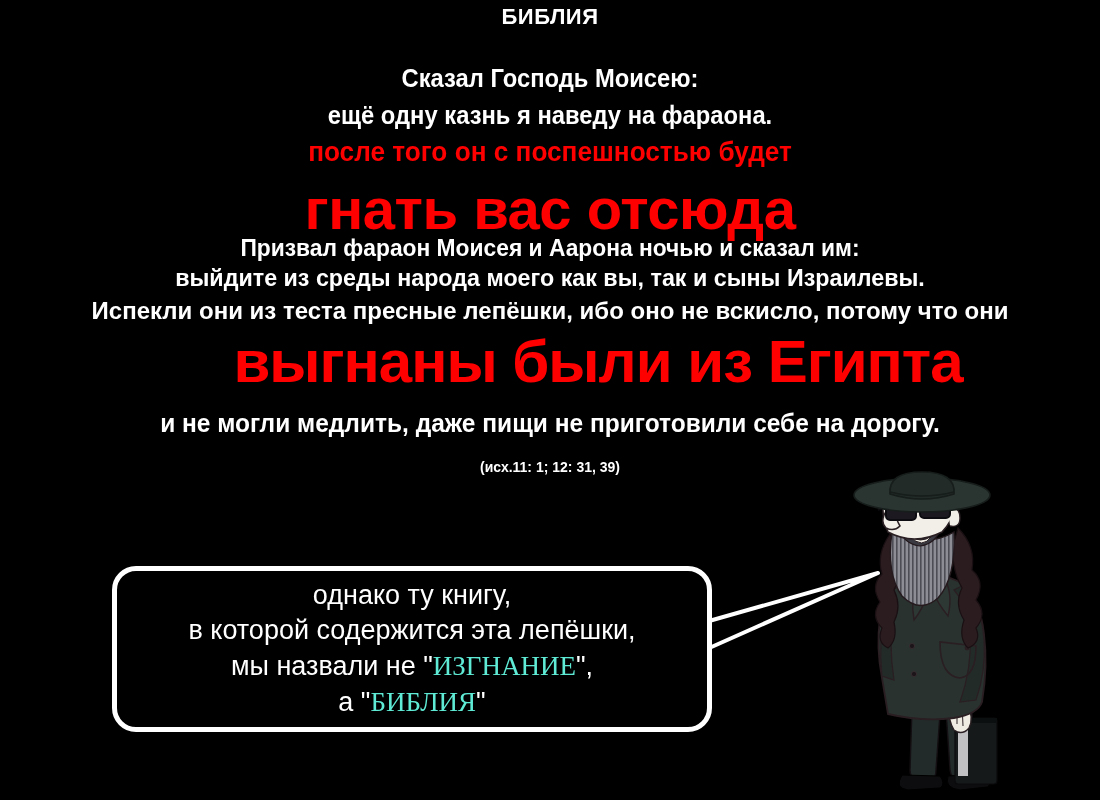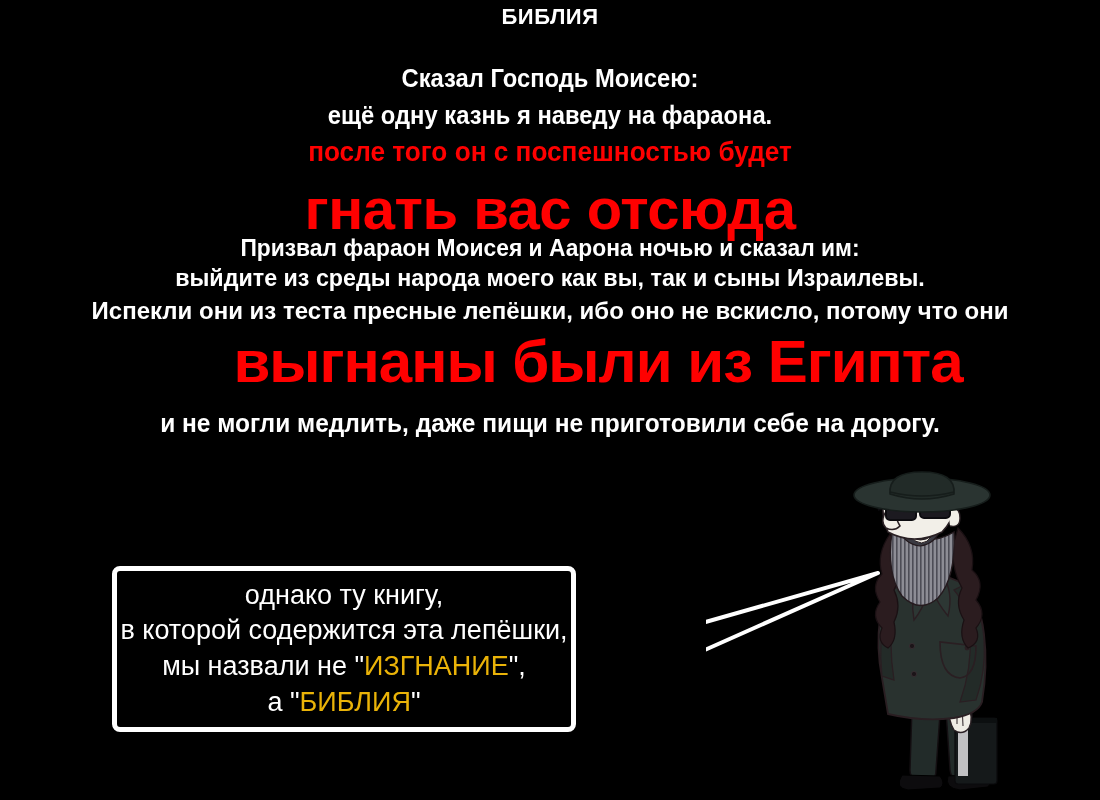--- a/index.html
+++ b/index.html
@@ -32,34 +32,34 @@
   #line4      {top:236px;font-size:24px; transform:scaleX(.95);}
   #line5      {top:266px;font-size:24px; transform:scaleX(.97);}
   #line6      {top:299px;font-size:24px; transform:scaleX(1.0);}
   #big2       {top:332px;font-size:60px; letter-spacing:-1px;padding-left:48px;}
   #line7      {top:411px;font-size:25px; transform:scaleX(.98);}
   #cite       {top:460px;font-size:14px; font-weight:bold;}
 
   
   #bubble{
     position:absolute;left:112px;top:566px;
-    width:464px;height:166px;
+    width:600px;height:166px;
     background:#000;
     border:5px solid #ffffff;
-    border-radius:8px;
+    border-radius:24px;
     box-sizing:border-box;
     display:flex;align-items:center;justify-content:center;
   }
   #bubble-text{
     text-align:center;color:#ffffff;
     font-family:"Liberation Sans","DejaVu Sans",sans-serif;
     font-size:27px;font-weight:normal;line-height:1.32;
     white-space:nowrap;
   }
-  #bubble-text .red{color:#eab308;}
+  #bubble-text .red{color:#5eead4;font-family:Liberation Serif, serif;}
 
   
   #tail{
     position:absolute;left:640px;top:545px;
     width:300px;height:140px;pointer-events:none;
   }
 
   
   #man{position:absolute;left:836px;top:470px;width:264px;height:330px;}
 </style>
@@ -81,20 +81,21 @@
   <div class="tx white" id="line4">Призвал фараон Моисея и Аарона ночью и сказал им:</div>
 
   <div class="tx white" id="line5">выйдите из среды народа моего как вы, так и сыны Израилевы.</div>
 
   <div class="tx white" id="line6">Испекли они из теста пресные лепёшки, ибо оно не вскисло, потому что они</div>
 
   <div class="tx red" id="big2">выгнаны были из Египта</div>
 
   <div class="tx white" id="line7">и не могли медлить,  даже пищи не приготовили себе на дорогу.</div>
 
+  <div class="tx white" id="cite">(исх.11: 1; 12: 31, 39)</div>
 
   <svg id="tail" viewBox="0 0 300 140">
     <polygon points="55,80 238,28 58,108" fill="#000000" stroke="#ffffff" stroke-width="4" stroke-linejoin="round"></polygon>
     <rect x="40" y="74" width="26" height="40" fill="#000000"></rect>
   </svg>
 
   <div id="bubble">
     <div id="bubble-text">
       <div><span>однако ту книгу,</span></div>
       <div><span>в которой содержится эта лепёшки,</span></div>

